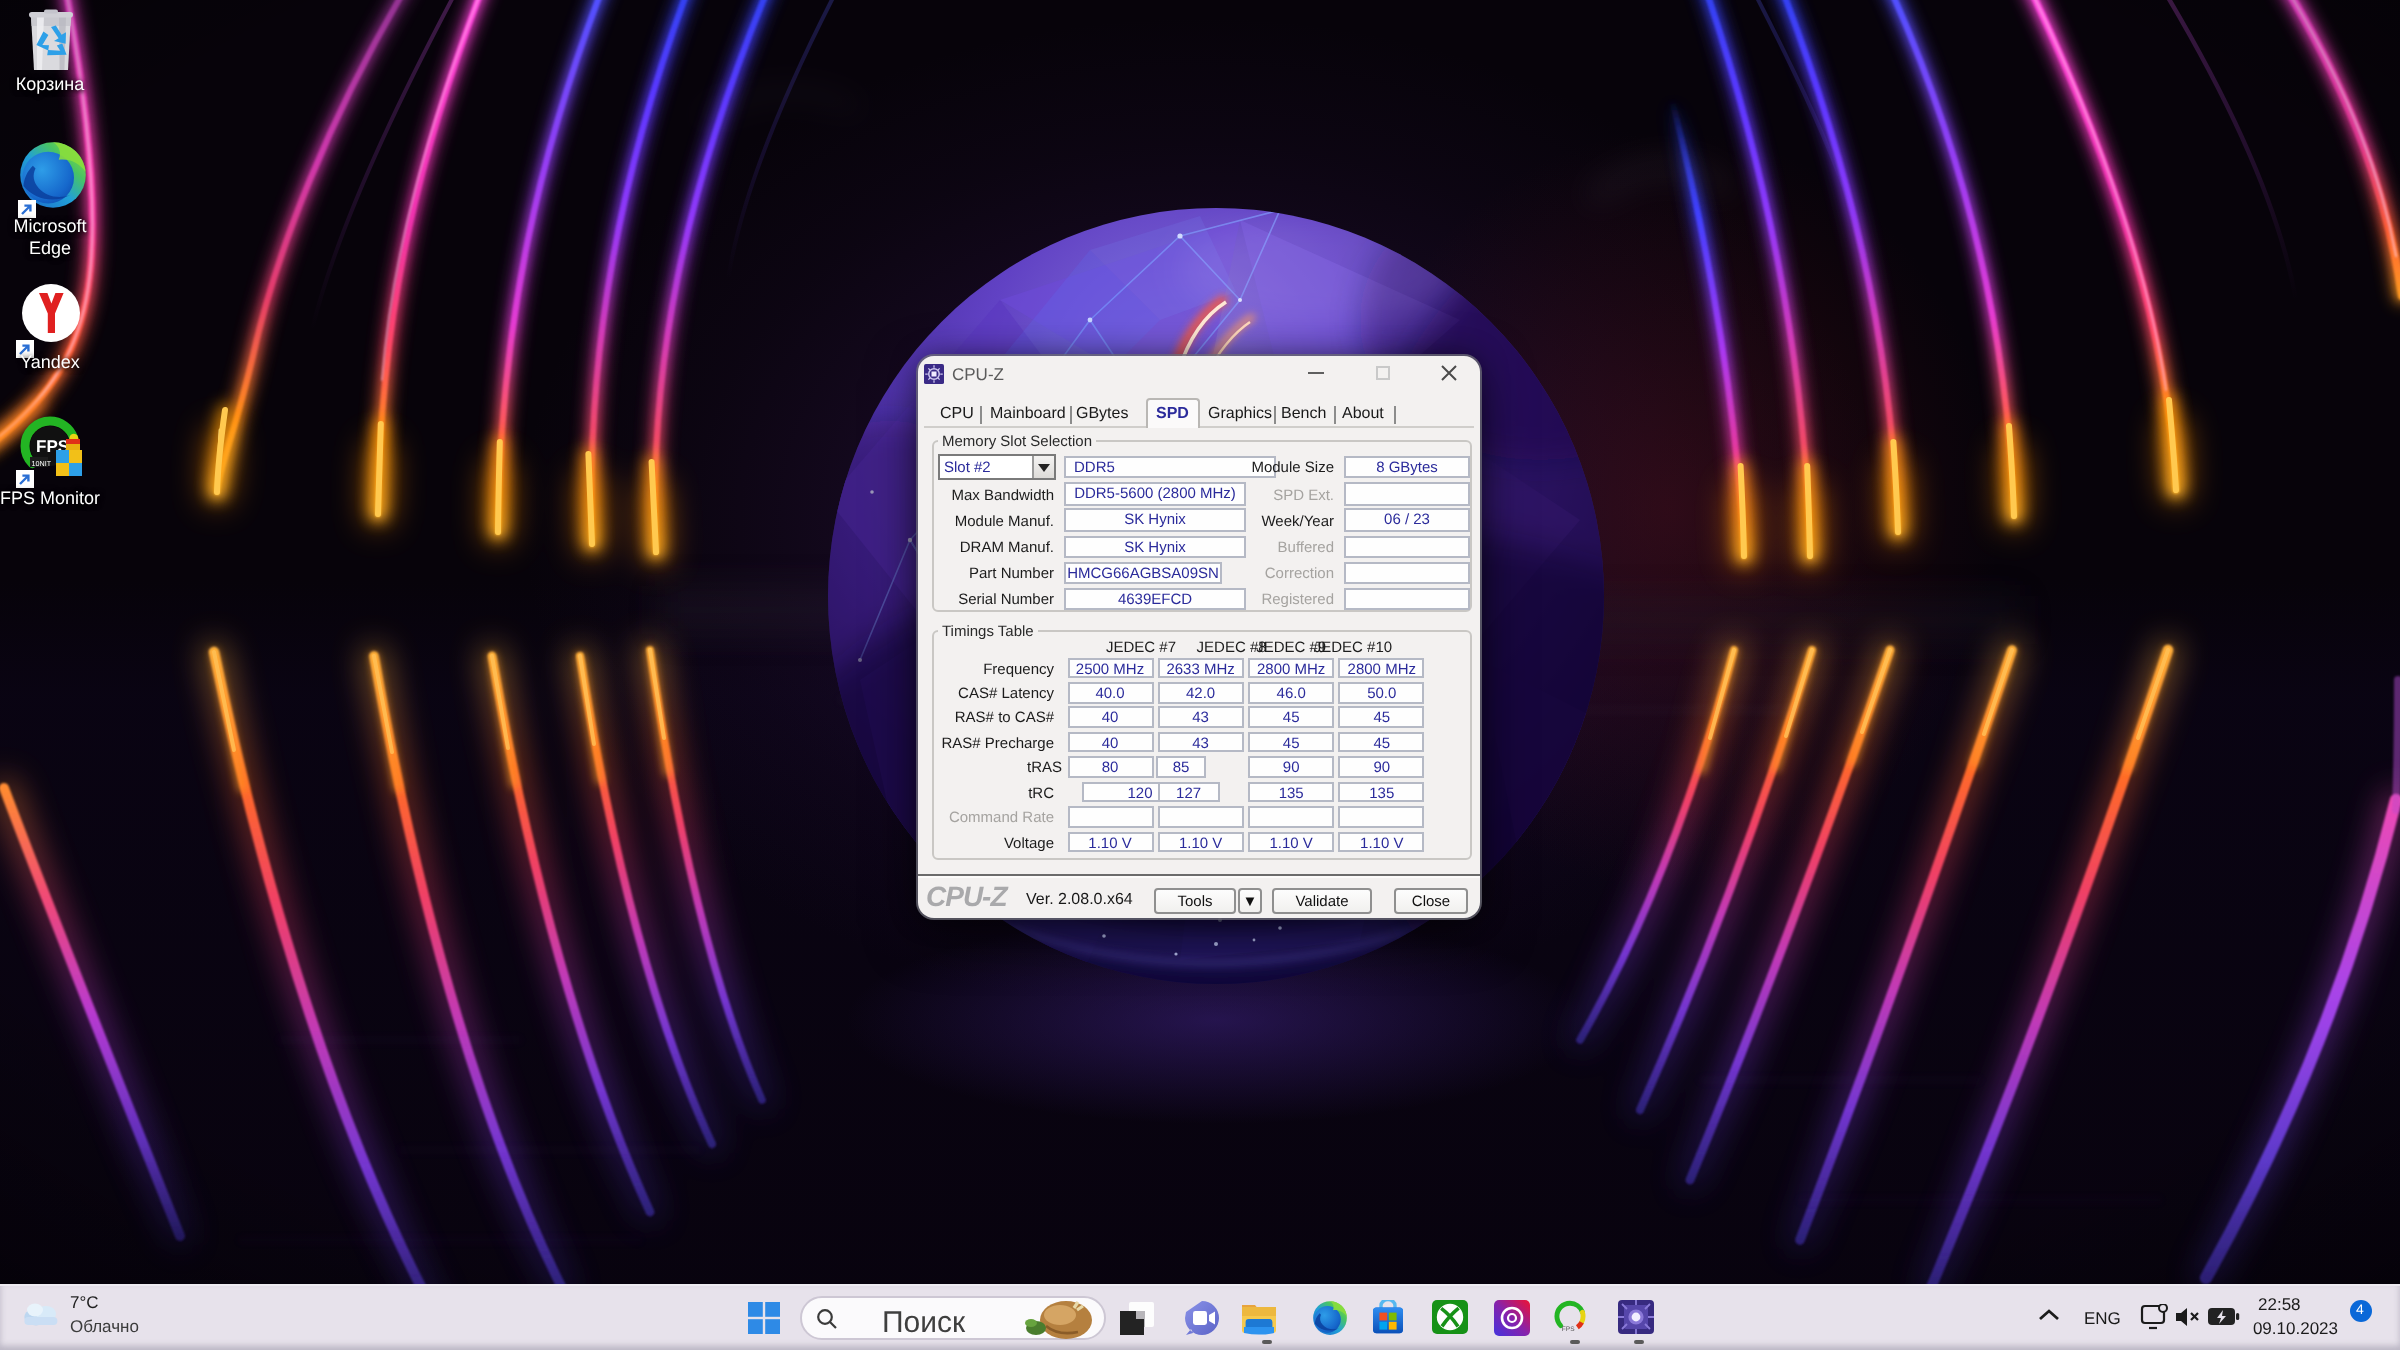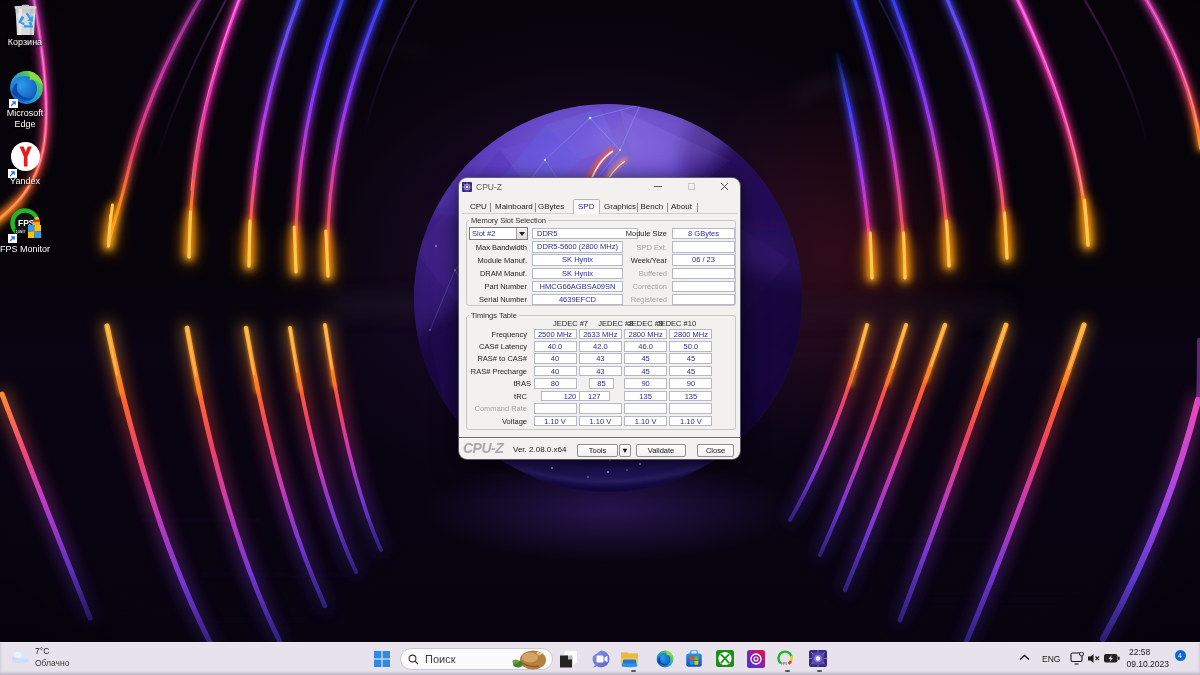--- a/index.html
+++ b/index.html
@@ -456,21 +456,21 @@
         <path d="M1 1l7 7M8 1L1 8" stroke="#4a4a4a" stroke-width="1"></path>
       </svg>
 
   <div style="left:3px;top:35px;width:275px;height:1px;background:#d0cecb"></div>
   <div style="left:114px;top:21px;width:27px;height:14.5px;background:#fbfafa;border:1px solid #b9b7b4;border-bottom:none;border-radius:2px 2px 0 0"></div>
   <div class="tabtxt" style="left:11px;top:24px">CPU</div>
   <div class="tsep" style="left:30.5px"></div>
   <div class="tabtxt" style="left:36px;top:24px">Mainboard</div>
   <div class="tsep" style="left:75.5px"></div>
   <div class="tabtxt" style="left:79px;top:24px">GBytes</div>
-  <div class="tabtxt" style="left:119px;top:23.5px;color:#2b2b9b;font-weight:normal">SPD</div>
+  <div class="tabtxt" style="left:119px;top:23.5px;color:#2b2b9b;font-weight:bold">SPD</div>
   <div class="tabtxt" style="left:145px;top:24px">Graphics</div>
   <div class="tsep" style="left:177.5px"></div>
   <div class="tabtxt" style="left:181.5px;top:24px">Bench</div>
   <div class="tsep" style="left:207.5px"></div>
   <div class="tabtxt" style="left:212px;top:24px">About</div>
   <div class="tsep" style="left:237.5px"></div>
 
   <div class="grp" style="left:7px;top:41.5px;width:270px;height:86.5px"></div>
   <div class="glab" style="left:10px;top:37.5px">Memory Slot Selection</div>
   <div class="fld" style="left:73px;top:49.5px;width:106px;text-align:left;padding-left:4px">DDR5</div>
@@ -489,21 +489,21 @@
   <div class="fld" style="left:213px;top:63px;width:63px"></div>
   <div class="lab" style="left:0px;top:77.5px;width:68px">Module Manuf.</div>
   <div class="fld" style="left:73px;top:76px;width:91px">SK Hynix</div>
   <div class="lab" style="left:140px;top:77.5px;width:68px">Week/Year</div>
   <div class="fld" style="left:213px;top:76px;width:63px">06 / 23</div>
   <div class="lab" style="left:0px;top:90.5px;width:68px">DRAM Manuf.</div>
   <div class="fld" style="left:73px;top:89.5px;width:91px">SK Hynix</div>
   <div class="lab dis" style="left:140px;top:90.5px;width:68px">Buffered</div>
   <div class="fld" style="left:213px;top:89.5px;width:63px"></div>
   <div class="lab" style="left:0px;top:103.5px;width:68px">Part Number</div>
-  <div class="fld" style="left:73px;top:102.5px;width:91px">HMCG66AGBSA09SN</div>
+  <div class="fld" style="left:73px;top:102.5px;width:79px">HMCG66AGBSA09SN</div>
   <div class="lab dis" style="left:140px;top:103.5px;width:68px">Correction</div>
   <div class="fld" style="left:213px;top:102.5px;width:63px"></div>
   <div class="lab" style="left:0px;top:116.5px;width:68px">Serial Number</div>
   <div class="fld" style="left:73px;top:115.5px;width:91px">4639EFCD</div>
   <div class="lab dis" style="left:140px;top:116.5px;width:68px">Registered</div>
   <div class="fld" style="left:213px;top:115.5px;width:63px"></div>
 
   <div class="grp" style="left:7px;top:136.5px;width:270px;height:115px"></div>
   <div class="glab" style="left:10px;top:132.5px">Timings Table</div>
   <div class="lab" style="left:63px;top:140.5px;width:66px;text-align:right">JEDEC #7</div>
@@ -525,21 +525,21 @@
   <div class="cell" style="left:119.8px;top:175.4px;width:43px">43</div>
   <div class="cell" style="left:165.1px;top:175.4px;width:43px">45</div>
   <div class="cell" style="left:210.4px;top:175.4px;width:43px">45</div>
   <div class="lab" style="left:0px;top:188.9px;width:68px">RAS# Precharge</div>
   <div class="cell" style="left:74.5px;top:187.9px;width:43px">40</div>
   <div class="cell" style="left:119.8px;top:187.9px;width:43px">43</div>
   <div class="cell" style="left:165.1px;top:187.9px;width:43px">45</div>
   <div class="cell" style="left:210.4px;top:187.9px;width:43px">45</div>
   <div class="lab" style="left:0px;top:201.3px;width:72px">tRAS</div>
   <div class="cell" style="left:74.5px;top:200.3px;width:43px">80</div>
-  <div class="cell" style="left:130px;top:200.3px;width:25px">85</div>
+  <div class="cell" style="left:119px;top:200.3px;width:25px">85</div>
   <div class="cell" style="left:165.1px;top:200.3px;width:43px">90</div>
   <div class="cell" style="left:210.4px;top:200.3px;width:43px">90</div>
   <div class="lab" style="left:0px;top:213.8px;width:68px">tRC</div>
   <div class="cell" style="left:82px;top:212.8px;width:58px">120</div>
   <div class="cell" style="left:119.8px;top:212.8px;width:31px">127</div>
   <div class="cell" style="left:165.1px;top:212.8px;width:43px">135</div>
   <div class="cell" style="left:210.4px;top:212.8px;width:43px">135</div>
   <div class="lab dis" style="left:0px;top:226.2px;width:68px">Command Rate</div>
   <div class="cell" style="left:74.5px;top:225.2px;width:43px"></div>
   <div class="cell" style="left:119.8px;top:225.2px;width:43px"></div>
@@ -636,21 +636,21 @@
     <rect x="0" y="0" width="7.4" height="7.4" fill="#2e8ae6"></rect>
         <rect x="8.6" y="0" width="7.4" height="7.4" fill="#2e8ae6"></rect>
     <rect x="0" y="8.6" width="7.4" height="7.4" fill="#2e8ae6"></rect>
         <rect x="8.6" y="8.6" width="7.4" height="7.4" fill="#2e8ae6"></rect>
   </svg>
   <div style="position:absolute;left:400px;top:4.5px;width:153px;height:22px;background:#fbfafc;border:1px solid #cdc7d4;border-radius:11px">
     <svg style="position:absolute;left:7px;top:5.5px" width="11" height="11" viewBox="0 0 11 11">
           <circle cx="4.5" cy="4.5" r="3.4" fill="none" stroke="#3a3a3a" stroke-width="1.1"></circle>
           <path d="M7 7 L10 10" stroke="#3a3a3a" stroke-width="1.1"></path>
         </svg>
-    <div style="position:absolute;left:24px;top:4.5px;font-size:11px;color:#3f3f3f">Поиск</div>
+    <div style="position:absolute;left:40px;top:4.5px;font-size:15px;color:#3f3f3f">Поиск</div>
     <svg style="position:absolute;right:3px;top:1px" width="38" height="20" viewBox="0 0 38 20">
       <ellipse cx="22" cy="10" rx="13" ry="9.5" fill="#b5803f"></ellipse>
       <ellipse cx="19" cy="7.5" rx="8" ry="5" fill="#d8a868" opacity=".9"></ellipse>
       <path d="M12 13 q6 5 16 3" stroke="#8a5c28" stroke-width="1.4" fill="none"></path>
       <path d="M26 4 l2-3 M27.5 5 l3-2" stroke="#e8d9a8" stroke-width="1.6"></path>
       <ellipse cx="7" cy="14" rx="5" ry="3.5" fill="#4a7d2e"></ellipse>
       <ellipse cx="4.5" cy="11.5" rx="3" ry="2" fill="#67a33f"></ellipse>
     </svg>
   </div>
   <svg style="position:absolute;left:560px;top:7.5px" width="17" height="17" viewBox="0 0 17 17">

